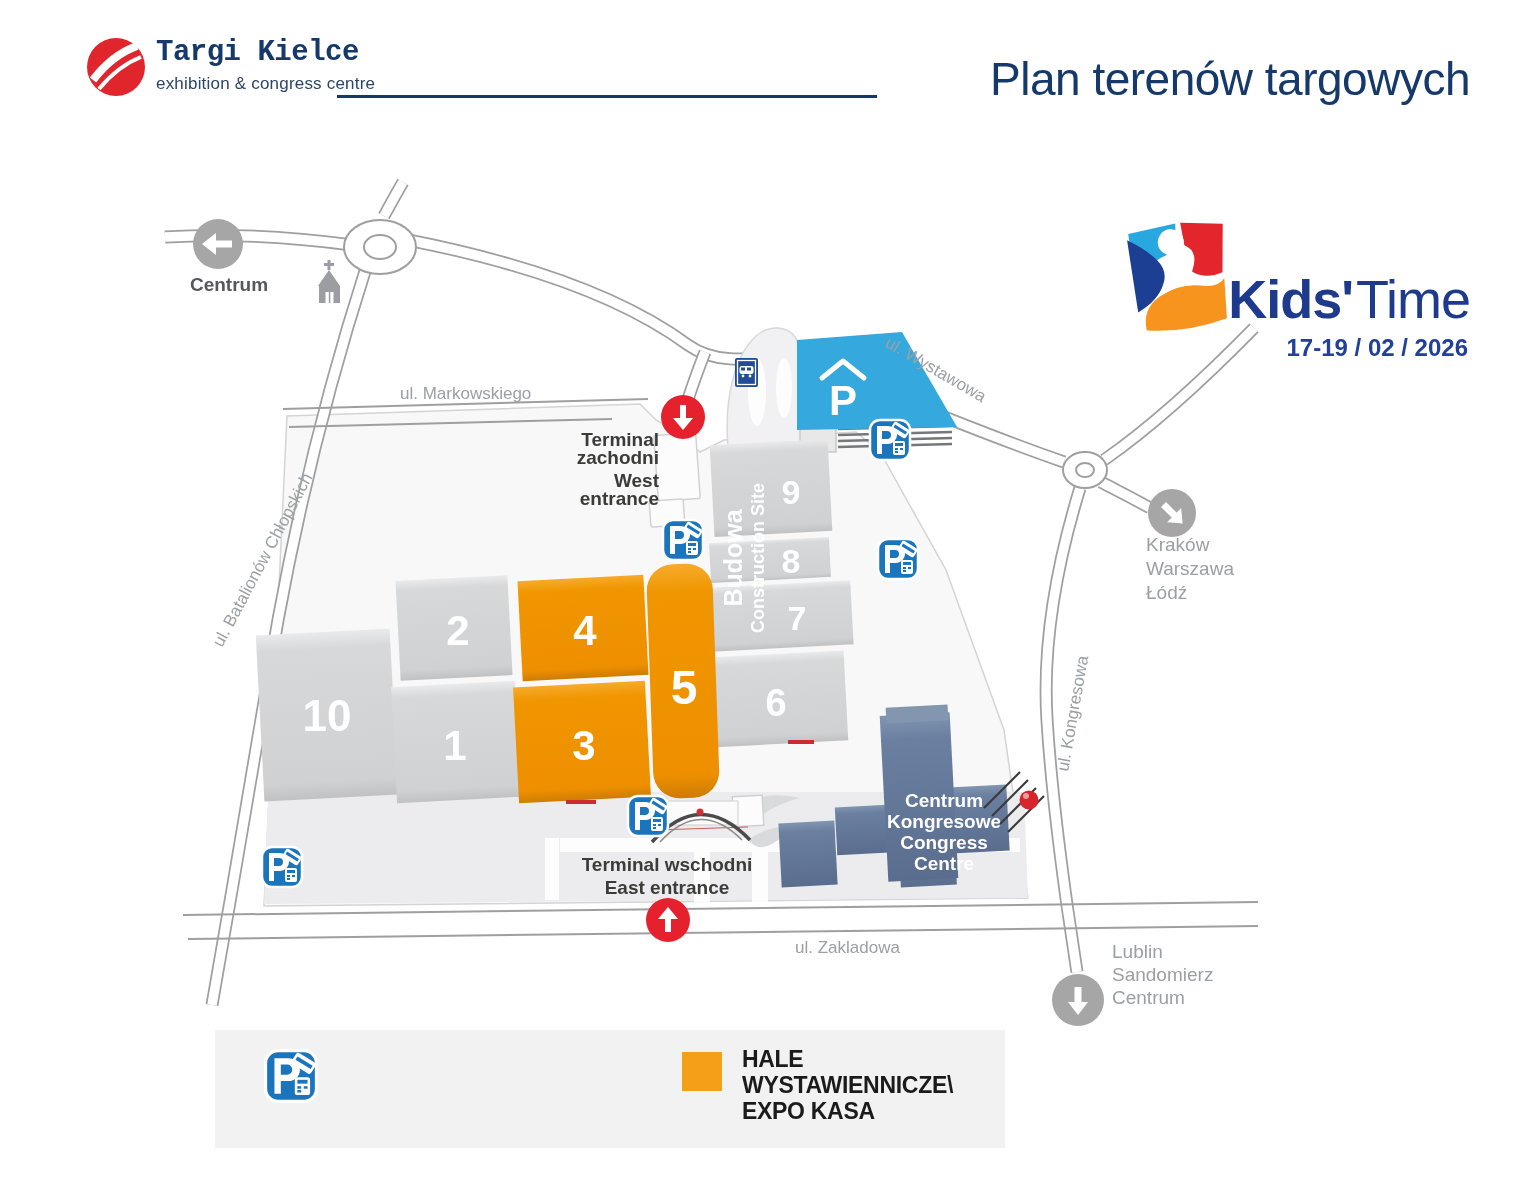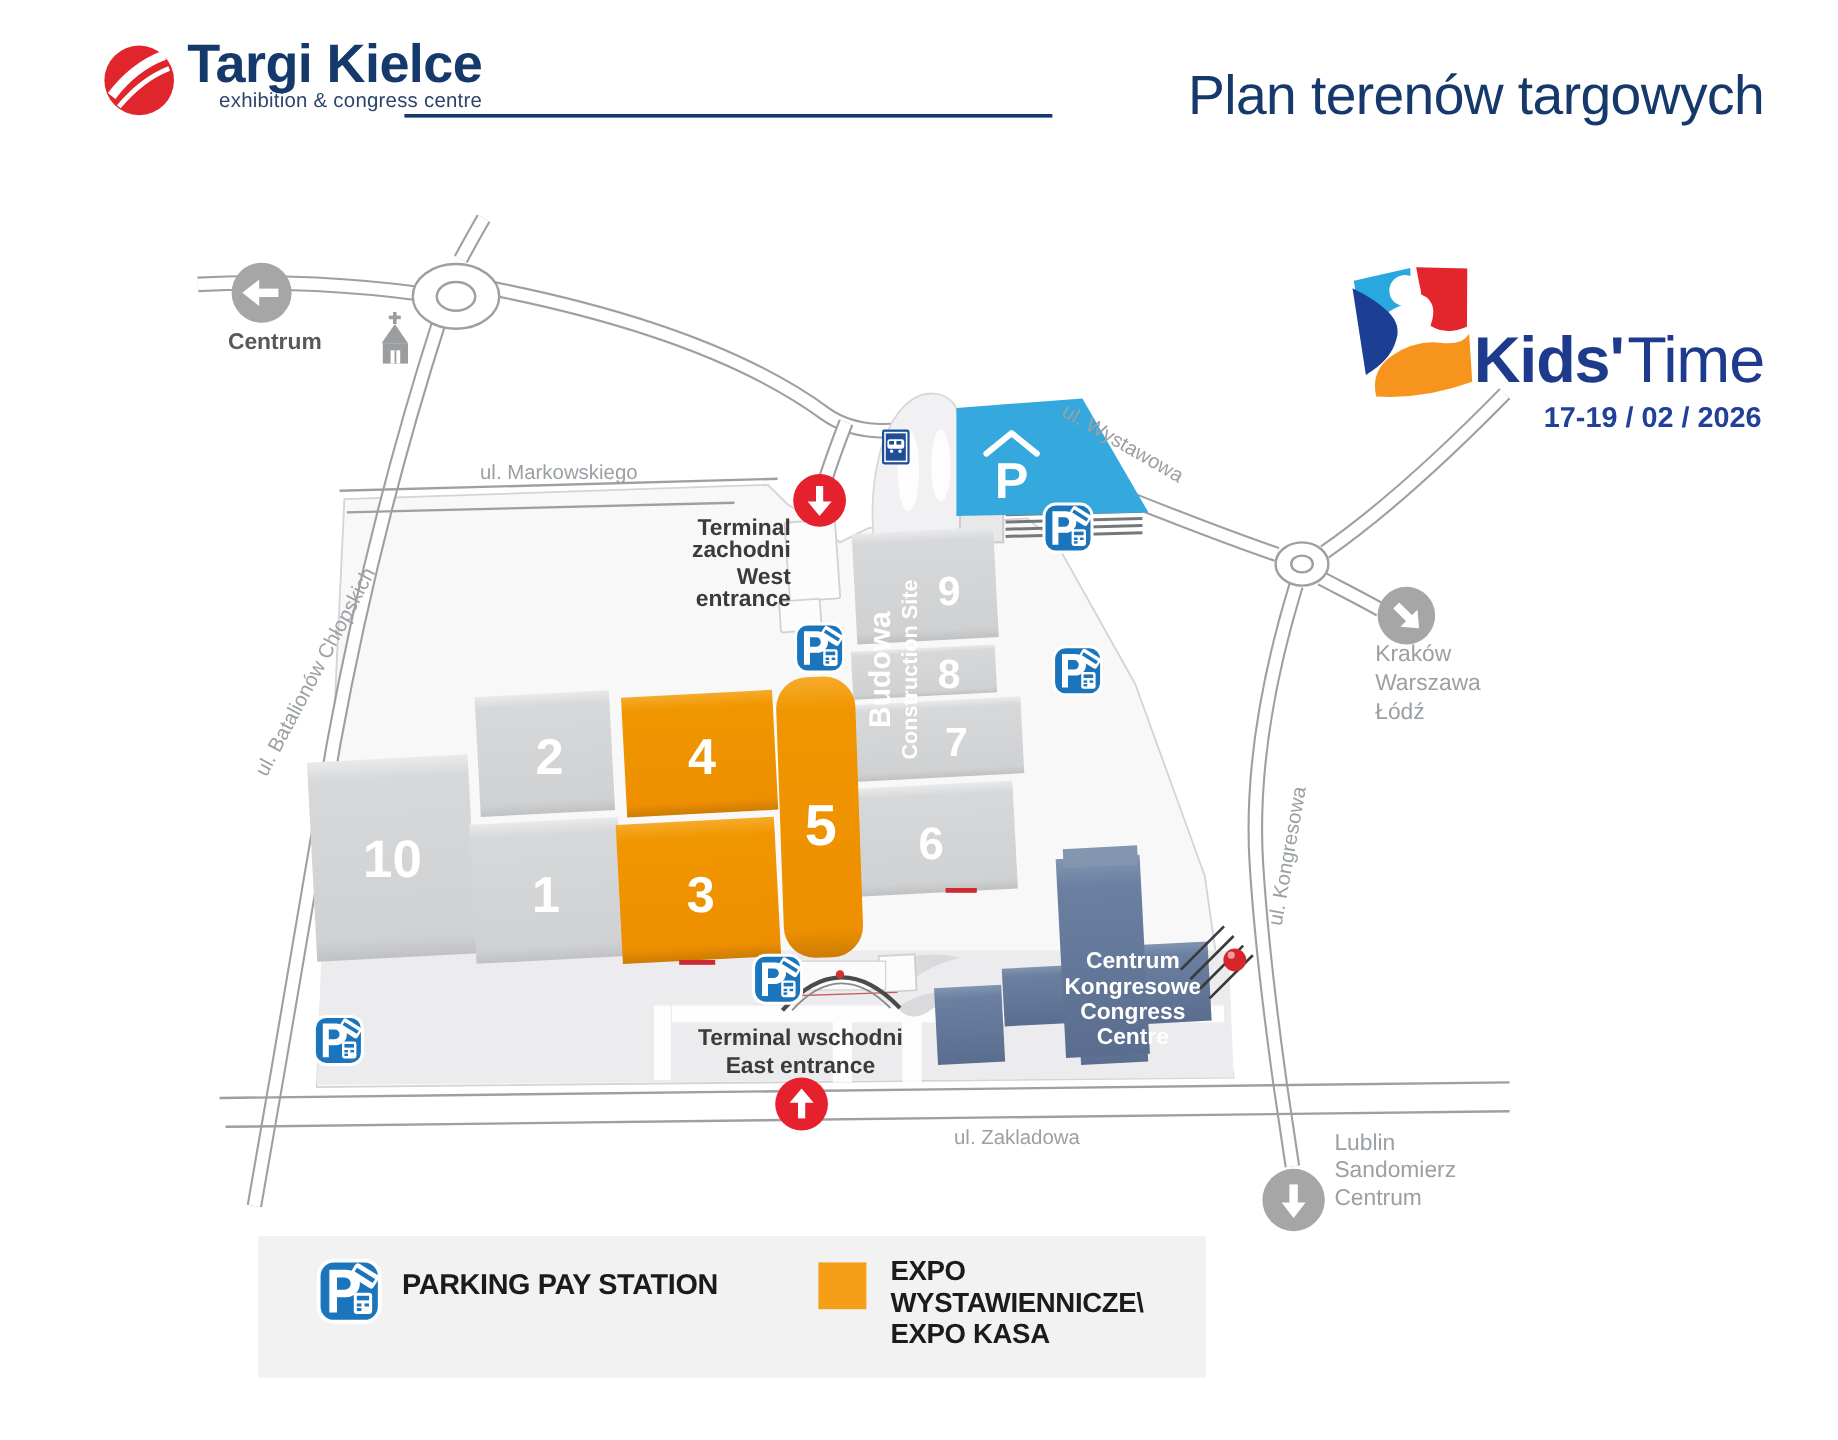--- a/index.html
+++ b/index.html
@@ -1,21 +1,21 @@
 <!DOCTYPE html>
 <html><head>
 <meta charset="utf-8">
 <style>
   html,body{margin:0;padding:0;background:#fff;}
   body{width:1532px;height:1200px;position:relative;overflow:hidden;
        font-family:"Liberation Sans","DejaVu Sans",sans-serif;}
   
   .hdr-brand{position:absolute;left:84px;top:34px;display:flex;align-items:flex-start;}
   .brand-text{margin-left:8px;}
-  .brand-name{font-size:45px;font-weight:bold;color:#16396b;line-height:38px;letter-spacing:-0.5px;}
+  .brand-name{font-size:29px;font-weight:bold;color:#16396b;line-height:38px;letter-spacing:-0.5px;font-family:Liberation Mono, monospace;}
   .brand-tag{font-size:17px;color:#2c4569;margin-top:2px;letter-spacing:0.2px;text-align:right;}
   .hdr-rule{position:absolute;left:337px;top:95px;width:540px;height:3px;background:#16396b;}
   .hdr-title{position:absolute;right:62px;top:50px;text-align:right;
              font-size:46px;font-weight:normal;color:#16396b;line-height:58px;letter-spacing:-0.5px;}
   
   svg text{font-family:"Liberation Sans","DejaVu Sans",sans-serif;}
   .street{font-size:17px;fill:#9ba0a4;font-weight:500;}
   .dir{font-size:19px;fill:#9ba0a4;font-weight:500;}
   .dir-dark{font-size:19px;fill:#57585a;font-weight:600;}
   .terminal{font-size:19px;fill:#3b3b3a;font-weight:600;}
@@ -327,21 +327,20 @@
     <text class="kids-name" x="1470" y="318" text-anchor="end"><tspan class="b">Kids'</tspan><tspan class="r" dx="3">Time</tspan></text>
     <text class="kids-date" x="1468" y="356" text-anchor="end"><tspan>17-19 / 02 / </tspan><tspan class="yb">2026</tspan></text>
   </g>
 </svg>
 
 <div class="legend">
   <svg class="lg-icon" width="56" height="56" viewBox="-22 -22 44 44">
     <use href="#ppay"></use>
   </svg>
   <div class="lg-text1">
-    <div>PARKING PAY STATION</div>
   </div>
   <div class="lg-square"></div>
   <div class="lg-text2">
-    <div>EXPO</div>
+    <div>HALE</div>
     <div>WYSTAWIENNICZE\</div>
     <div>EXPO KASA</div>
   </div>
 </div>
 
 </body></html>

